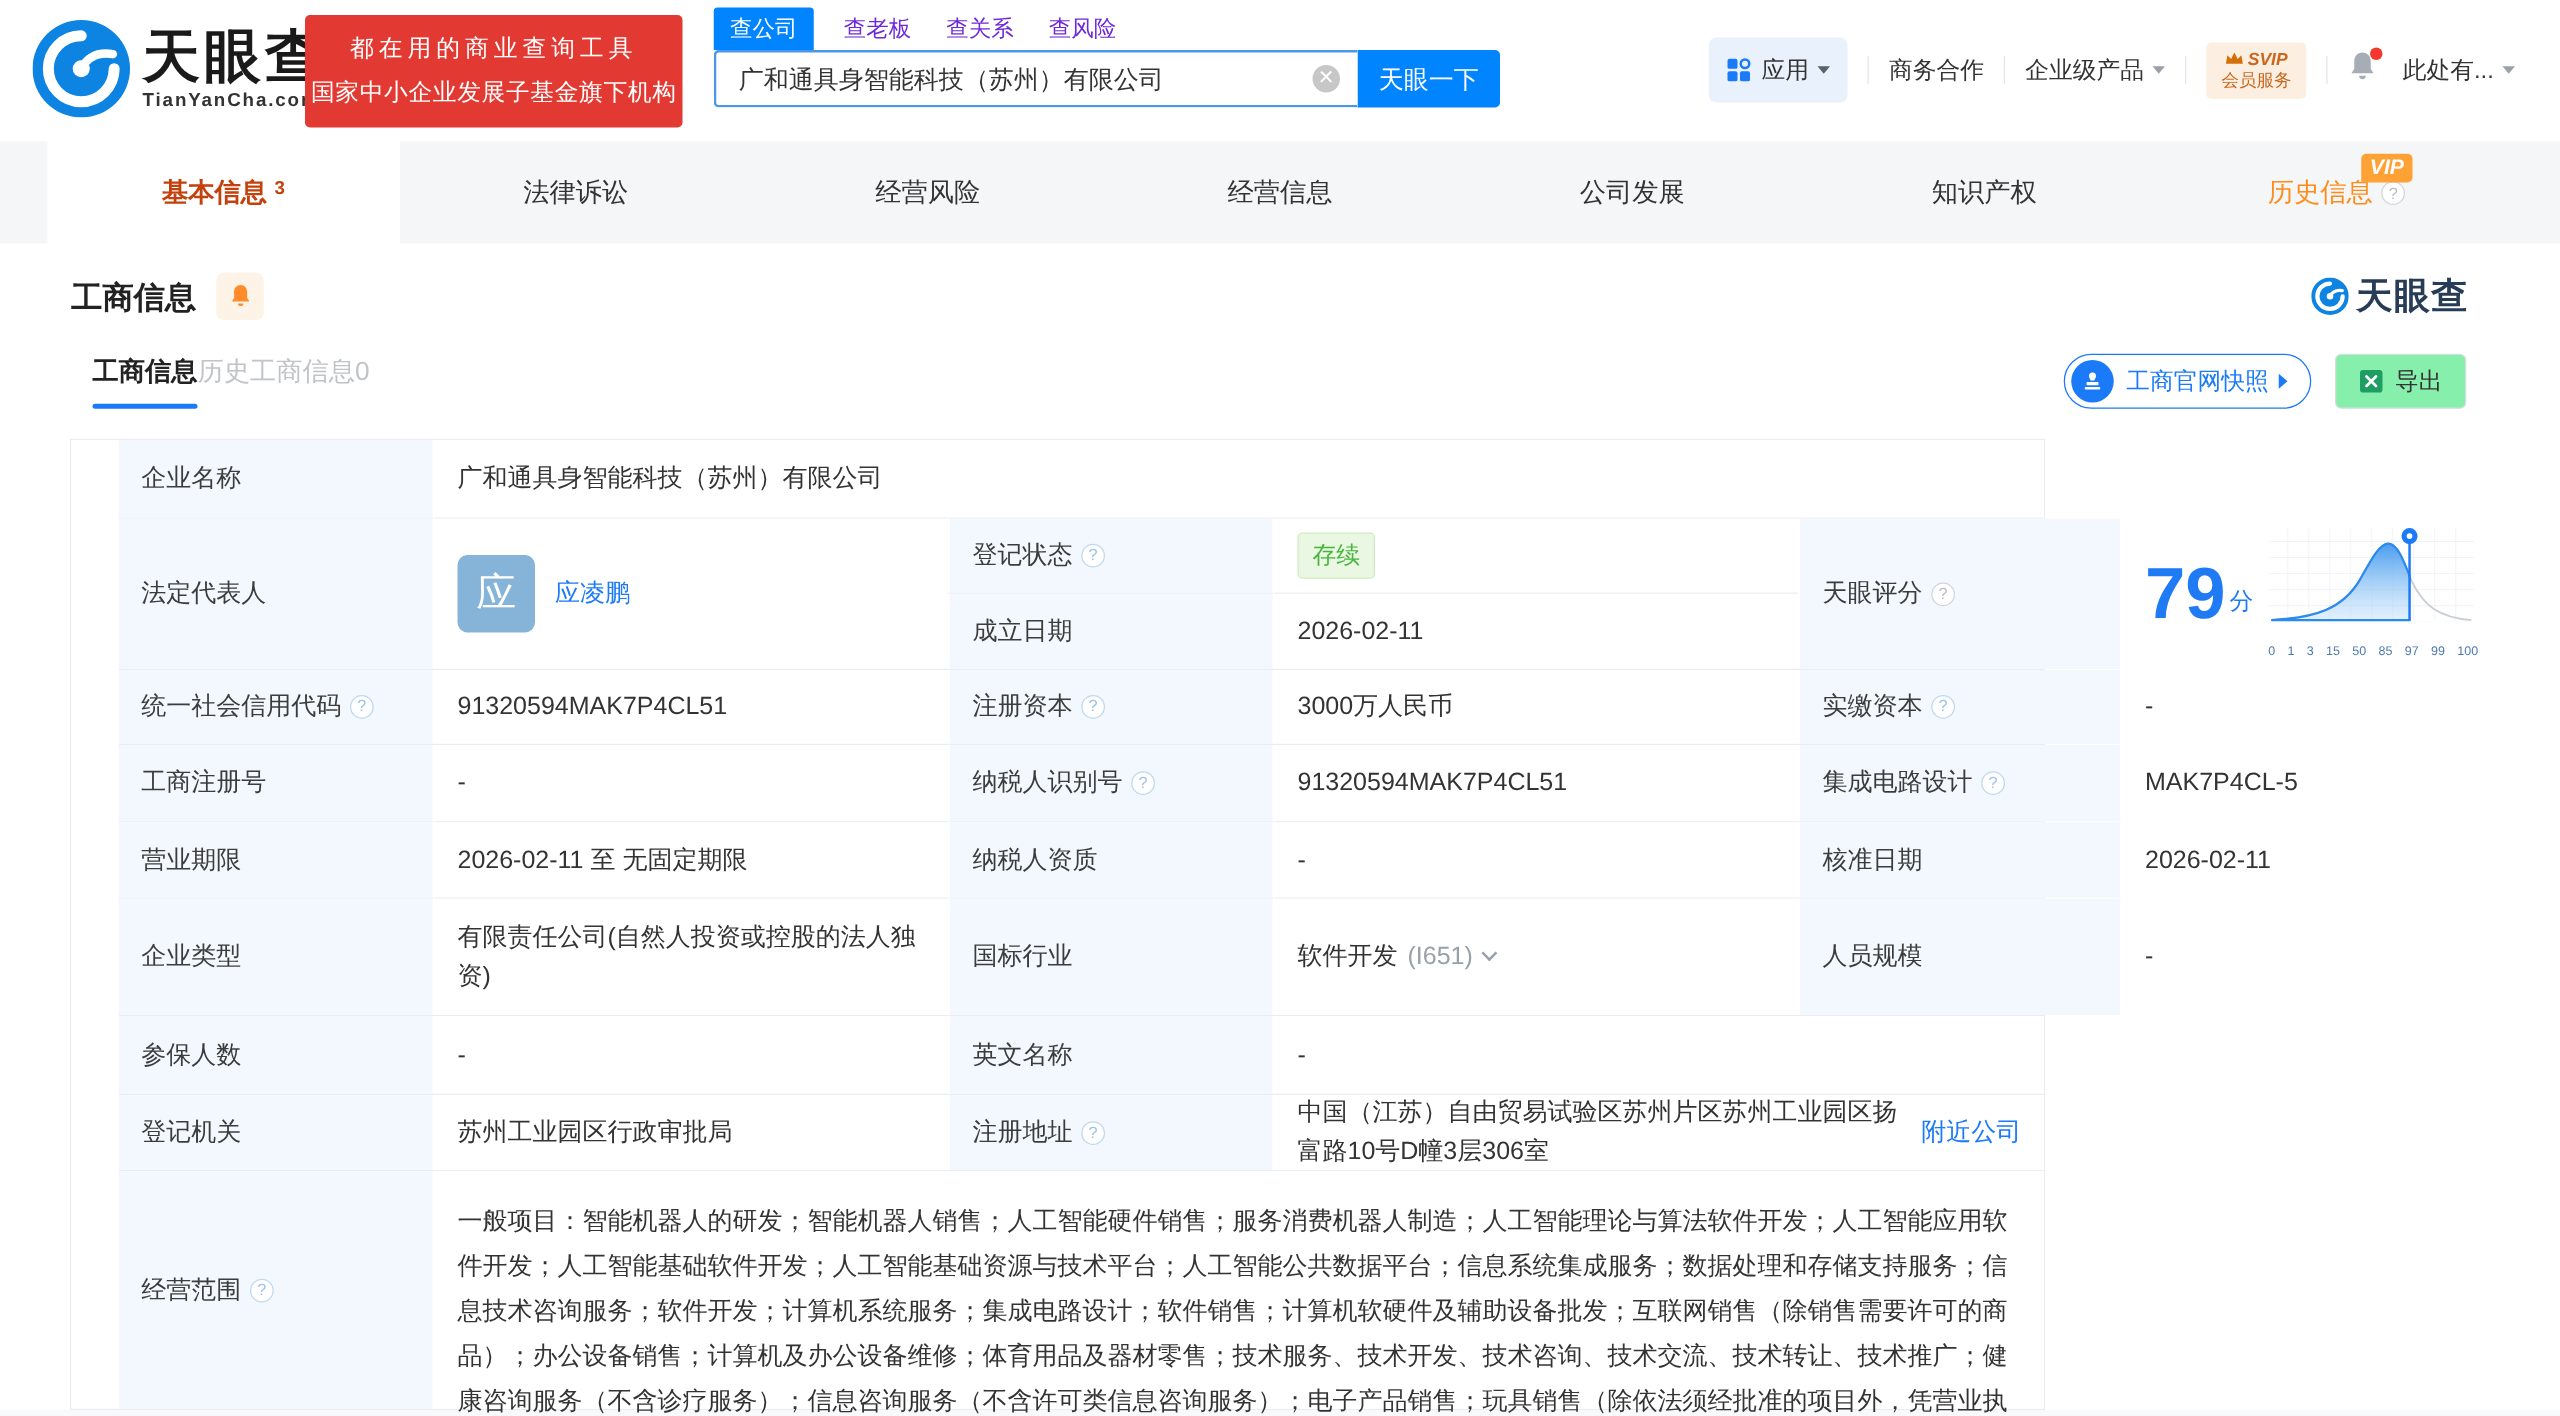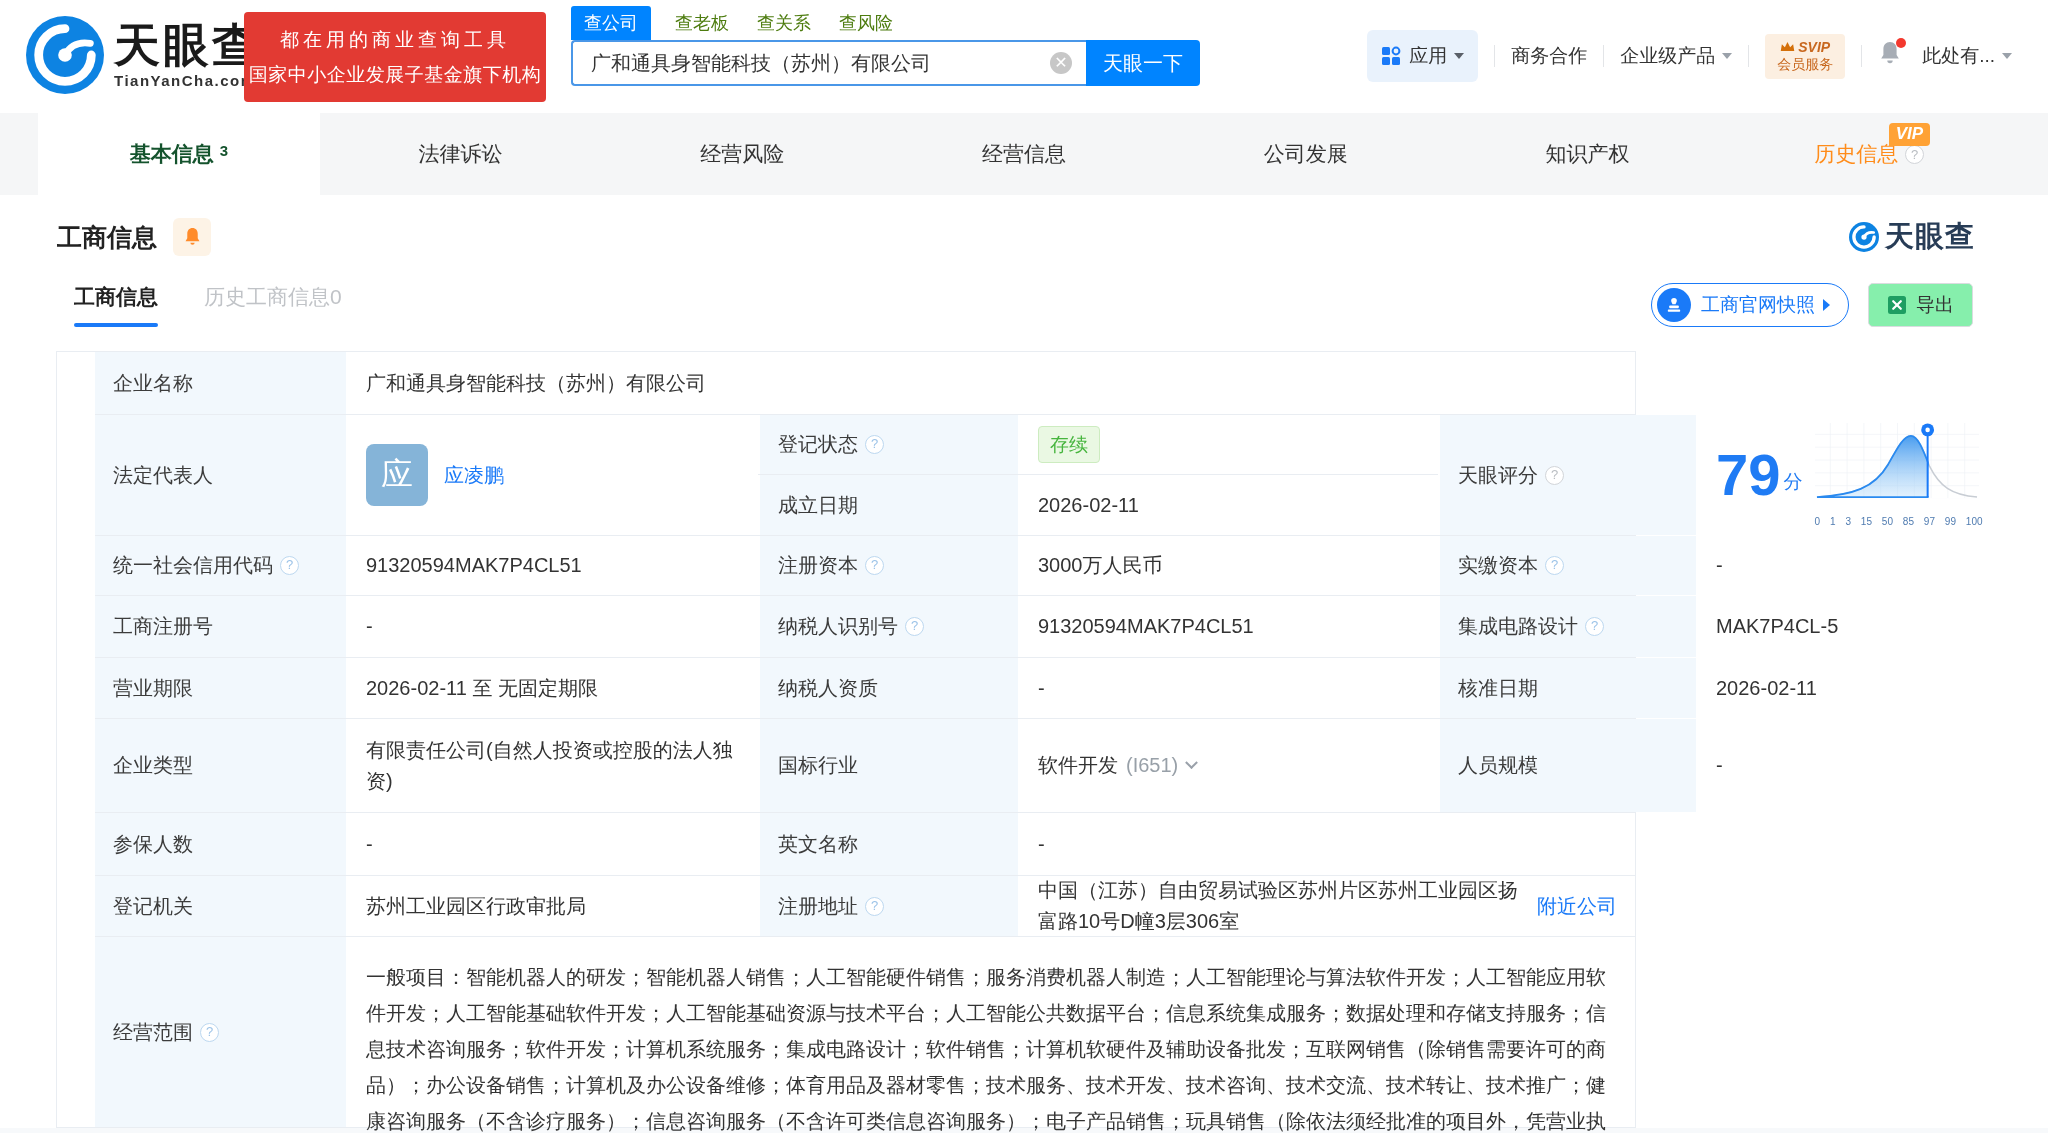--- a/index.html
+++ b/index.html
@@ -15,21 +15,21 @@
   .logo-cn { font-size:46px; font-weight:bold; color:#1a1a1a; letter-spacing:3px; line-height:1.05; }
   .logo-en { font-size:15px; color:#333; letter-spacing:1.5px; font-weight:bold; margin-top:2px; }
   .promo { position:absolute; left:244px; top:12px; width:302px; height:90px; background:#e23a33;
     border-radius:4px; color:#fff; display:flex; flex-direction:column; justify-content:center;
     align-items:center; font-size:19px; line-height:1.85; }
   .promo-l1 { letter-spacing:4px; }
   .promo-l2 { letter-spacing:0.5px; }
 
   .search-block { position:absolute; left:571px; top:6px; }
   .search-tabs { display:flex; align-items:flex-end; height:34px; }
-  .stab { font-size:18px; color:#4d7c0f; margin-right:28px; padding:5px 0; cursor:pointer; }
+  .stab { font-size:18px; color:#6d28d9; margin-right:28px; padding:5px 0; cursor:pointer; }
   .stab.active { background:#0084ff; color:#fff; padding:5px 13px; border-radius:3px 3px 0 0; margin-right:24px; }
   .search-row { display:flex; }
   .search-input-wrap { position:relative; }
   .search-input { width:515px; height:46px; border:2px solid #4a97e8; border-right:none;
     border-radius:4px 0 0 4px; padding:0 46px 0 18px; font-size:20px; color:#333; outline:none;
     font-family:inherit; }
   .clear-btn { position:absolute; right:14px; top:12px; width:22px; height:22px; border-radius:50%;
     background:#c7c7c7; color:#fff; font-size:16px; line-height:22px; text-align:center; cursor:pointer; }
   .search-btn { width:114px; height:46px; background:#0084ff; color:#fff; font-size:20px; border:none;
     border-radius:0 4px 4px 0; cursor:pointer; font-family:inherit; }
@@ -50,21 +50,21 @@
   .svip-title { color:#c8681f; font-size:14px; font-weight:bold; font-style:italic; }
   .svip-sub { color:#c8681f; font-size:14px; margin-top:1px; }
   .bell-wrap { position:relative; cursor:pointer; margin-right:20px; }
   .bell-wrap svg { width:24px; height:26px; }
   .red-dot { position:absolute; top:-3px; right:-4px; width:10px; height:10px; border-radius:50%; background:#f3392e; }
 
   
   .tabbar { display:flex; height:82px; background:#f5f6f7; padding:0 38px; }
   .tab { flex:1; display:flex; align-items:center; justify-content:center; font-size:21px; color:#333;
     cursor:pointer; position:relative; }
-  .tab.active { background:#fff; color:#14532d; font-weight:bold; }
+  .tab.active { background:#fff; color:#c2410c; font-weight:bold; }
   .tab-count { font-size:15px; margin-left:6px; position:relative; top:-4px; font-weight:bold; }
   .tab.history { color:#ff8c1a; }
   .tab-inner { position:relative; }
   .vip-badge { position:absolute; top:-17px; right:-32px; background:#ffa235; color:#fff; font-size:17px;
     font-weight:bold; font-style:italic; padding:1px 7px 2px; border-radius:4px 4px 4px 0; }
   .qmark { width:19px; height:19px; border-radius:50%; border:1px solid #bdd8f0; color:#9cc3e8;
     font-size:13px; display:inline-flex; align-items:center; justify-content:center; margin-left:7px;
     cursor:pointer; flex:none; background:#fff; }
   .qmark.gray { border-color:#d2d5d9; color:#b9bdc2; }
 
@@ -74,21 +74,21 @@
   .section-title { font-size:25px; font-weight:bold; color:#222; }
   .bell-chip { width:38px; height:38px; background:#fdf3e6; border:none; border-radius:6px; margin-left:16px;
     display:flex; align-items:center; justify-content:center; cursor:pointer; }
   .bell-chip svg { width:19px; height:21px; }
   .watermark { margin-left:auto; display:flex; align-items:center; }
   .watermark svg { width:30px; height:30px; }
   .watermark-text { font-size:29px; font-weight:bold; color:#273c56; margin-left:6px; letter-spacing:1px; }
 
   .subtab-row { position:relative; display:flex; align-items:flex-start; margin-top:24px; padding-left:74px; height:52px; }
   .subtab { font-size:21px; color:#c0c3c7; cursor:pointer; position:relative; }
-  .subtab + .subtab { margin-left:46px; }
+  .subtab + .subtab { }
   .subtab.active { color:#222; font-weight:bold; }
   .subtab.active::after { content:""; position:absolute; left:0; right:0; bottom:-16px; height:4px;
     background:#1a7af8; border-radius:2px; }
   .actions { position:absolute; right:75px; top:0; display:flex; }
   .snapshot-btn { display:flex; align-items:center; height:44px; border:1px solid #1a7af8; border-radius:22px;
     background:#fff; color:#1a7af8; font-size:19px; padding:0 18px 0 5px; cursor:pointer; font-family:inherit; }
   .stamp-circle { width:34px; height:34px; border-radius:50%; background:#1a7af8; display:flex;
     align-items:center; justify-content:center; margin-right:10px; }
   .stamp-circle svg { width:20px; height:20px; }
   .snap-arrow { width:0; height:0; border-top:6px solid transparent; border-bottom:6px solid transparent;

